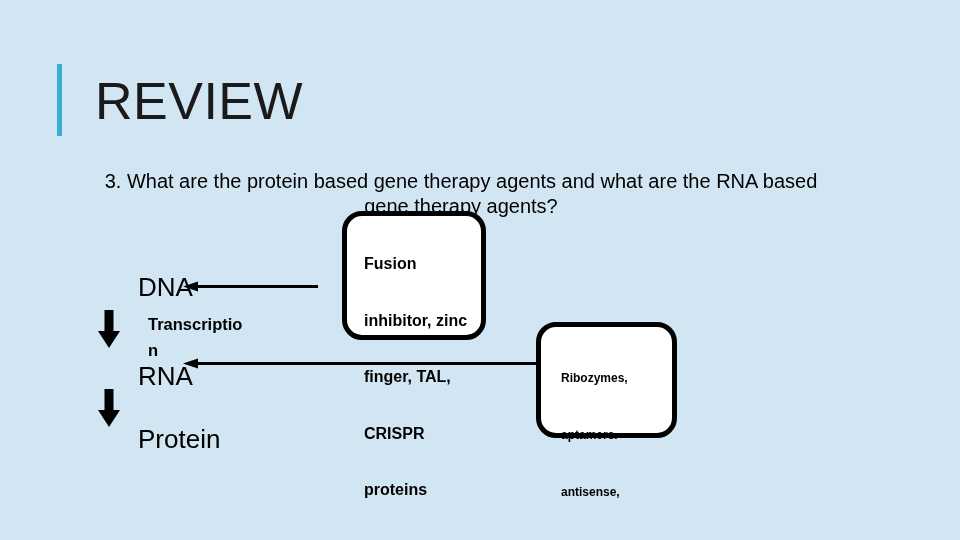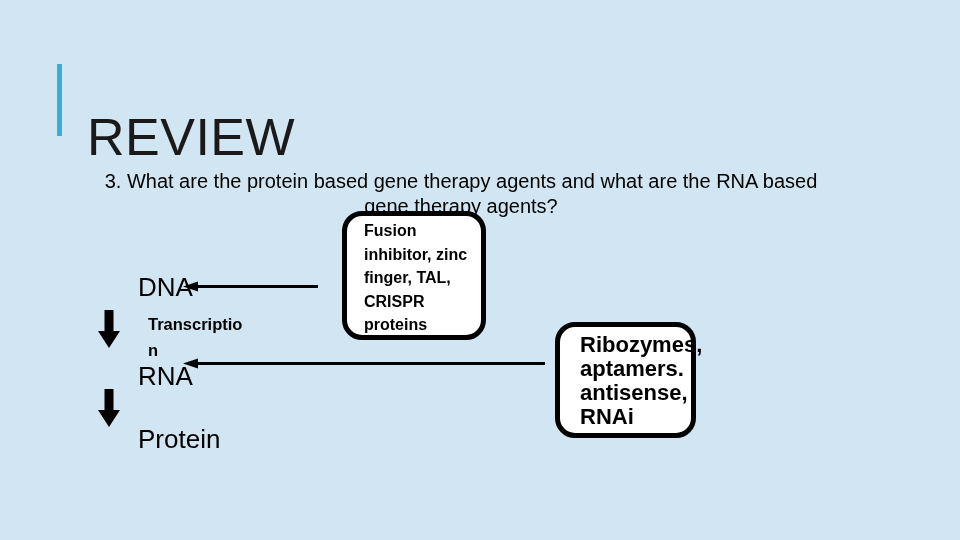--- a/index.html
+++ b/index.html
@@ -9,21 +9,21 @@
     --body-text:#000000;
     --box-fill:#ffffff;
     --box-border:#000000;
   }
   *{margin:0;padding:0;box-sizing:border-box;}
   html,body{width:960px;height:540px;overflow:hidden;}
   body{font-family:"Liberation Sans",sans-serif;background:var(--background);}
   .slide{position:relative;width:960px;height:540px;background:var(--background);}
 
   .accent-bar{position:absolute;left:57px;top:64px;width:5px;height:72px;background:var(--accent-bar);}
-  .title{position:absolute;left:87px;top:70px;font-size:52px;font-weight:400;line-height:62px;color:var(--title-text);letter-spacing:0.5px;margin-top:36px;}
+  .title{position:absolute;left:95px;top:70px;font-size:52px;font-weight:400;line-height:62px;color:var(--title-text);letter-spacing:0.5px;}
 
   .question{position:absolute;left:90px;top:169px;width:742px;font-size:20px;line-height:25px;color:var(--body-text);text-align:center;}
 
   .node{position:absolute;font-size:26px;line-height:30px;color:var(--body-text);margin-left:48px;}
   .node-dna{left:90px;top:272px;}
   .node-rna{left:90px;top:361px;}
   .node-protein{left:90px;top:424px;}
 
   .step-label{position:absolute;font-size:16.5px;font-weight:600;line-height:26px;color:var(--body-text);}
   .step-transcription{left:148px;top:311px;}
@@ -35,25 +35,25 @@
   .block-arrow-2{top:389px;}
   .block-arrow polygon{fill:#000;}
 
   .h-arrow{position:absolute;height:11px;}
   .h-arrow-1{left:183px;top:281px;width:135px;}
   .h-arrow-2{left:183px;top:358px;width:362px;}
   .h-arrow polygon{fill:#000;}
 
   .callout{position:absolute;background:var(--box-fill);border:5px solid var(--box-border);
            border-radius:20px;color:var(--body-text);font-weight:600;}
-  .callout span{display:block;white-space:nowrap;}
+  .callout span{display:block;white-space:nowrap;margin-top:33px;}
   .callout-fusion{left:342px;top:211px;width:144px;height:129px;padding:3px 6px 0 17px;
                   font-size:16px;line-height:23.5px;}
-  .callout-ribozymes{left:555px;top:322px;width:141px;height:116px;padding:6px 6px 0 20px;
-                     font-size:22px;line-height:24px;}
+  .callout-ribozymes{left:536px;top:322px;width:141px;height:116px;padding:6px 6px 0 20px;
+                     font-size:12px;line-height:24px;}
 </style>
 </head>
 <body>
 
 <div class="slide">
 
   <div class="accent-bar"></div>
 
   <h1 class="title">REVIEW</h1>
 

